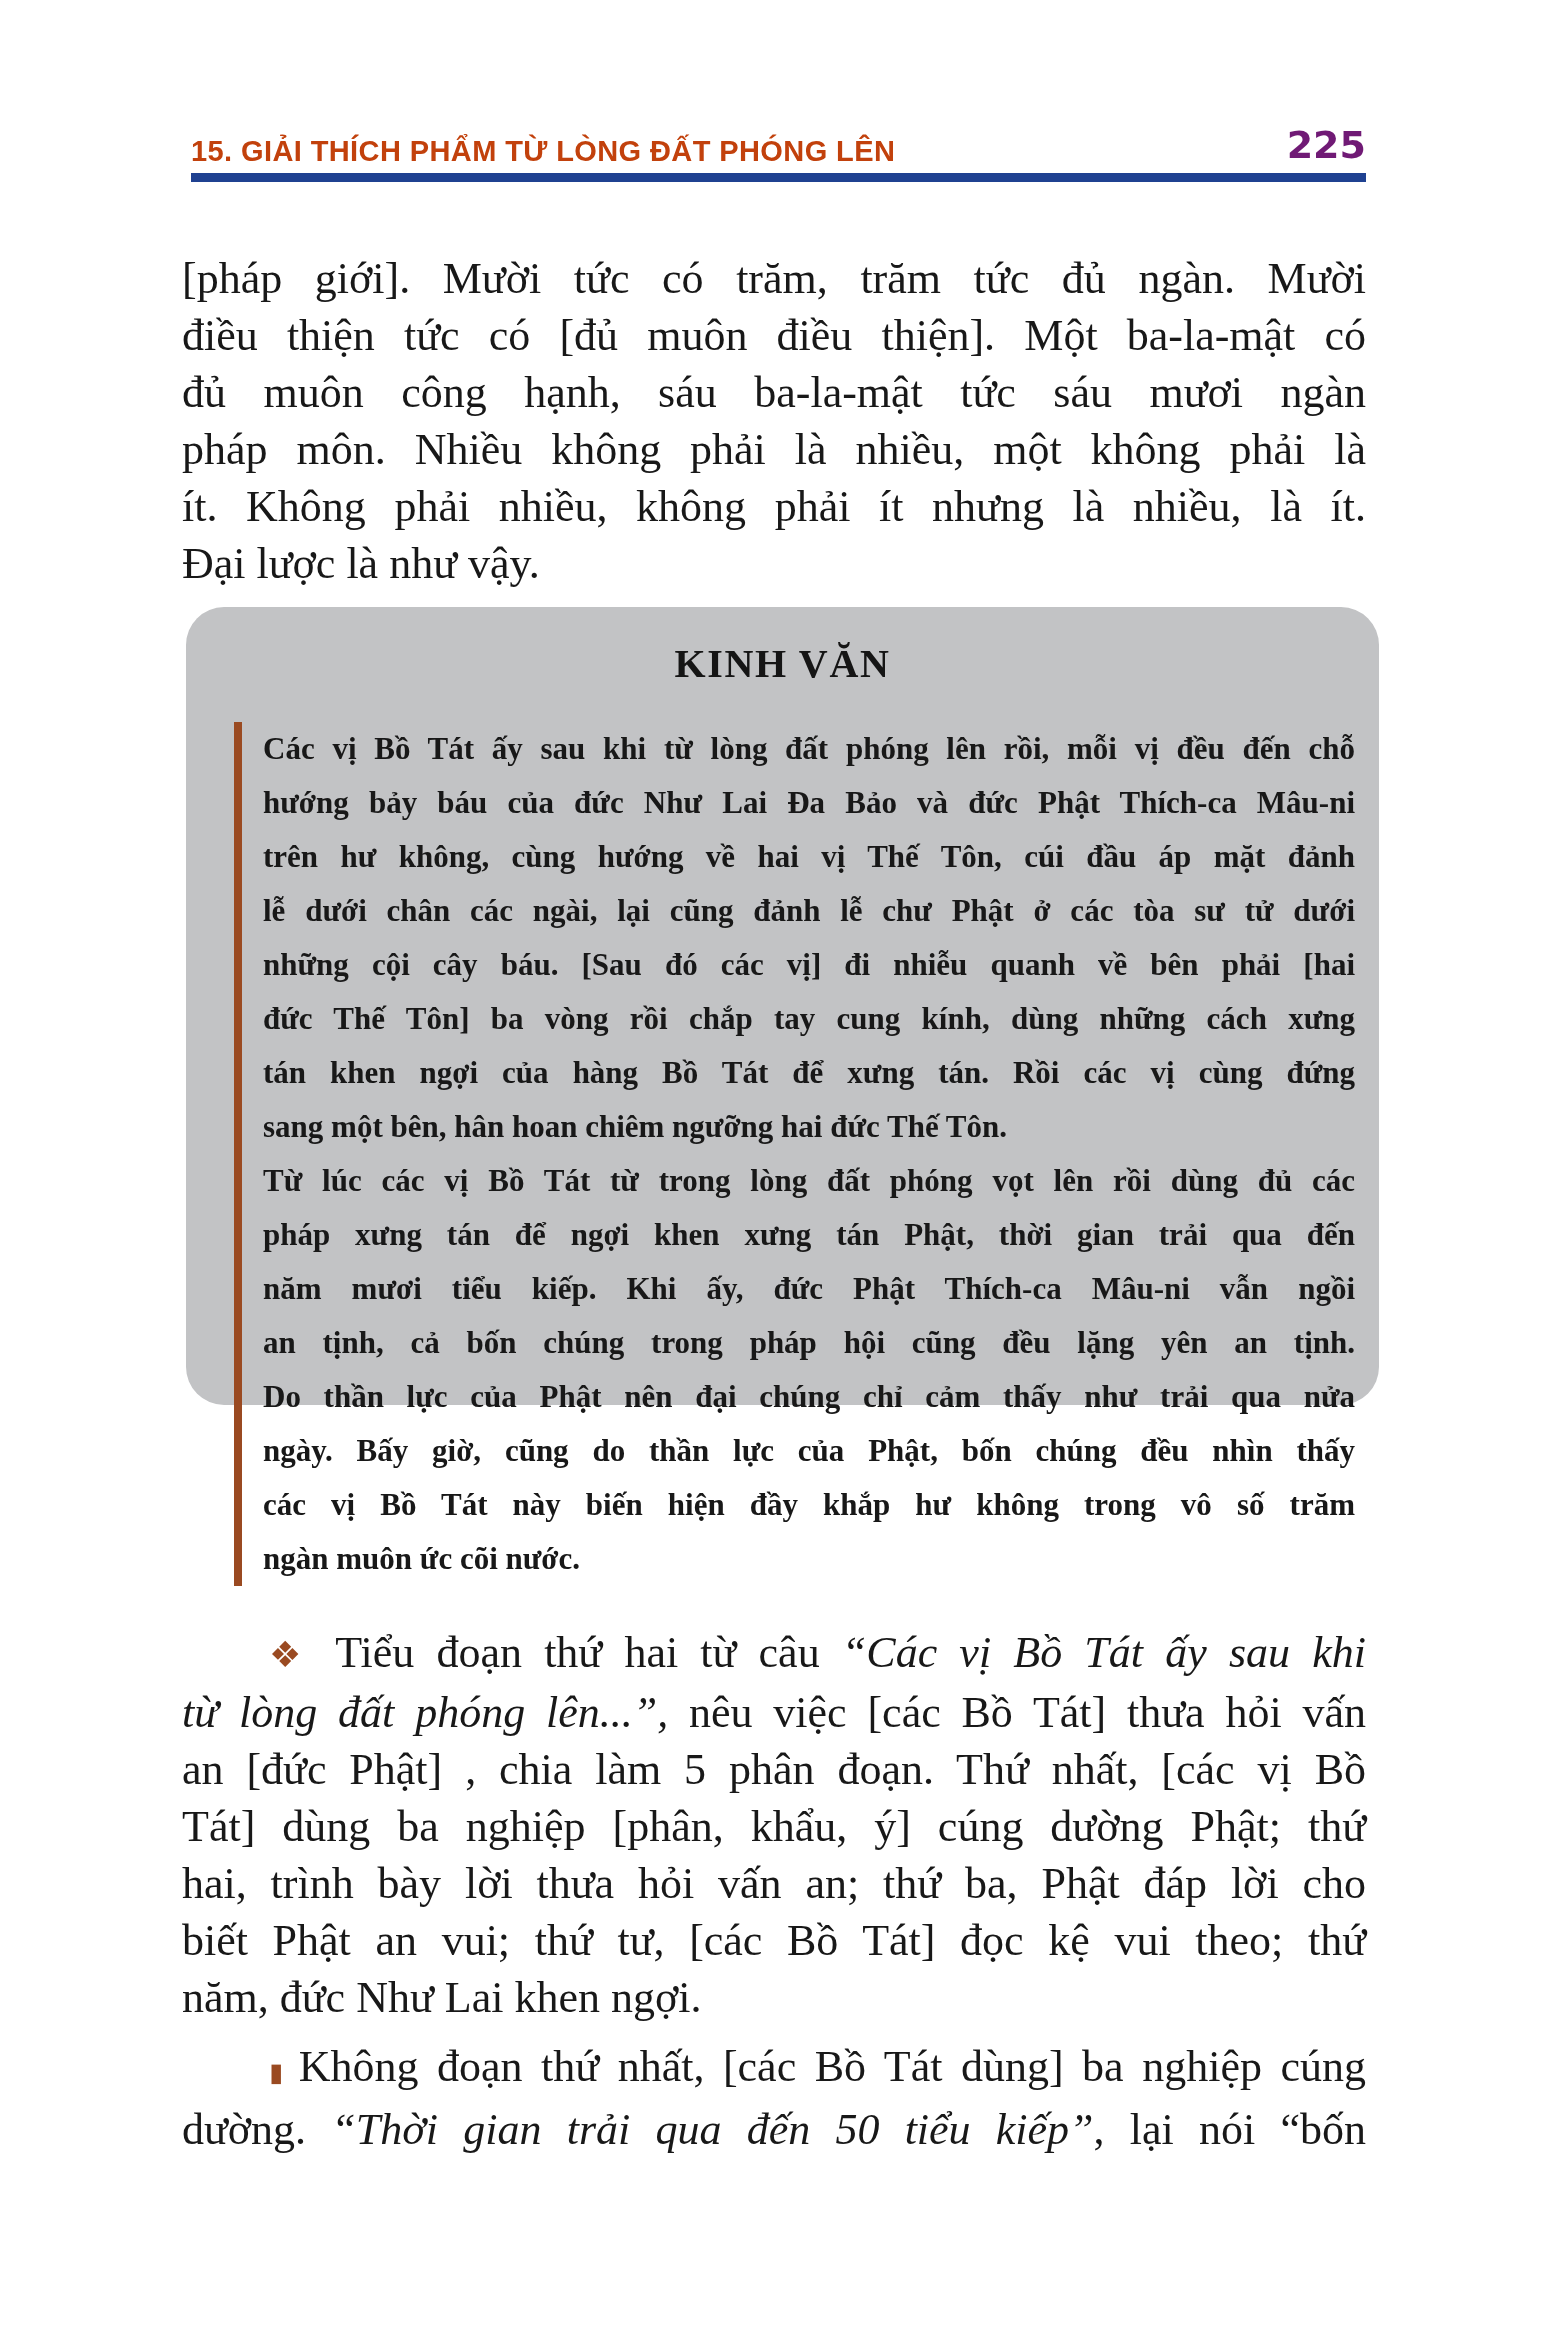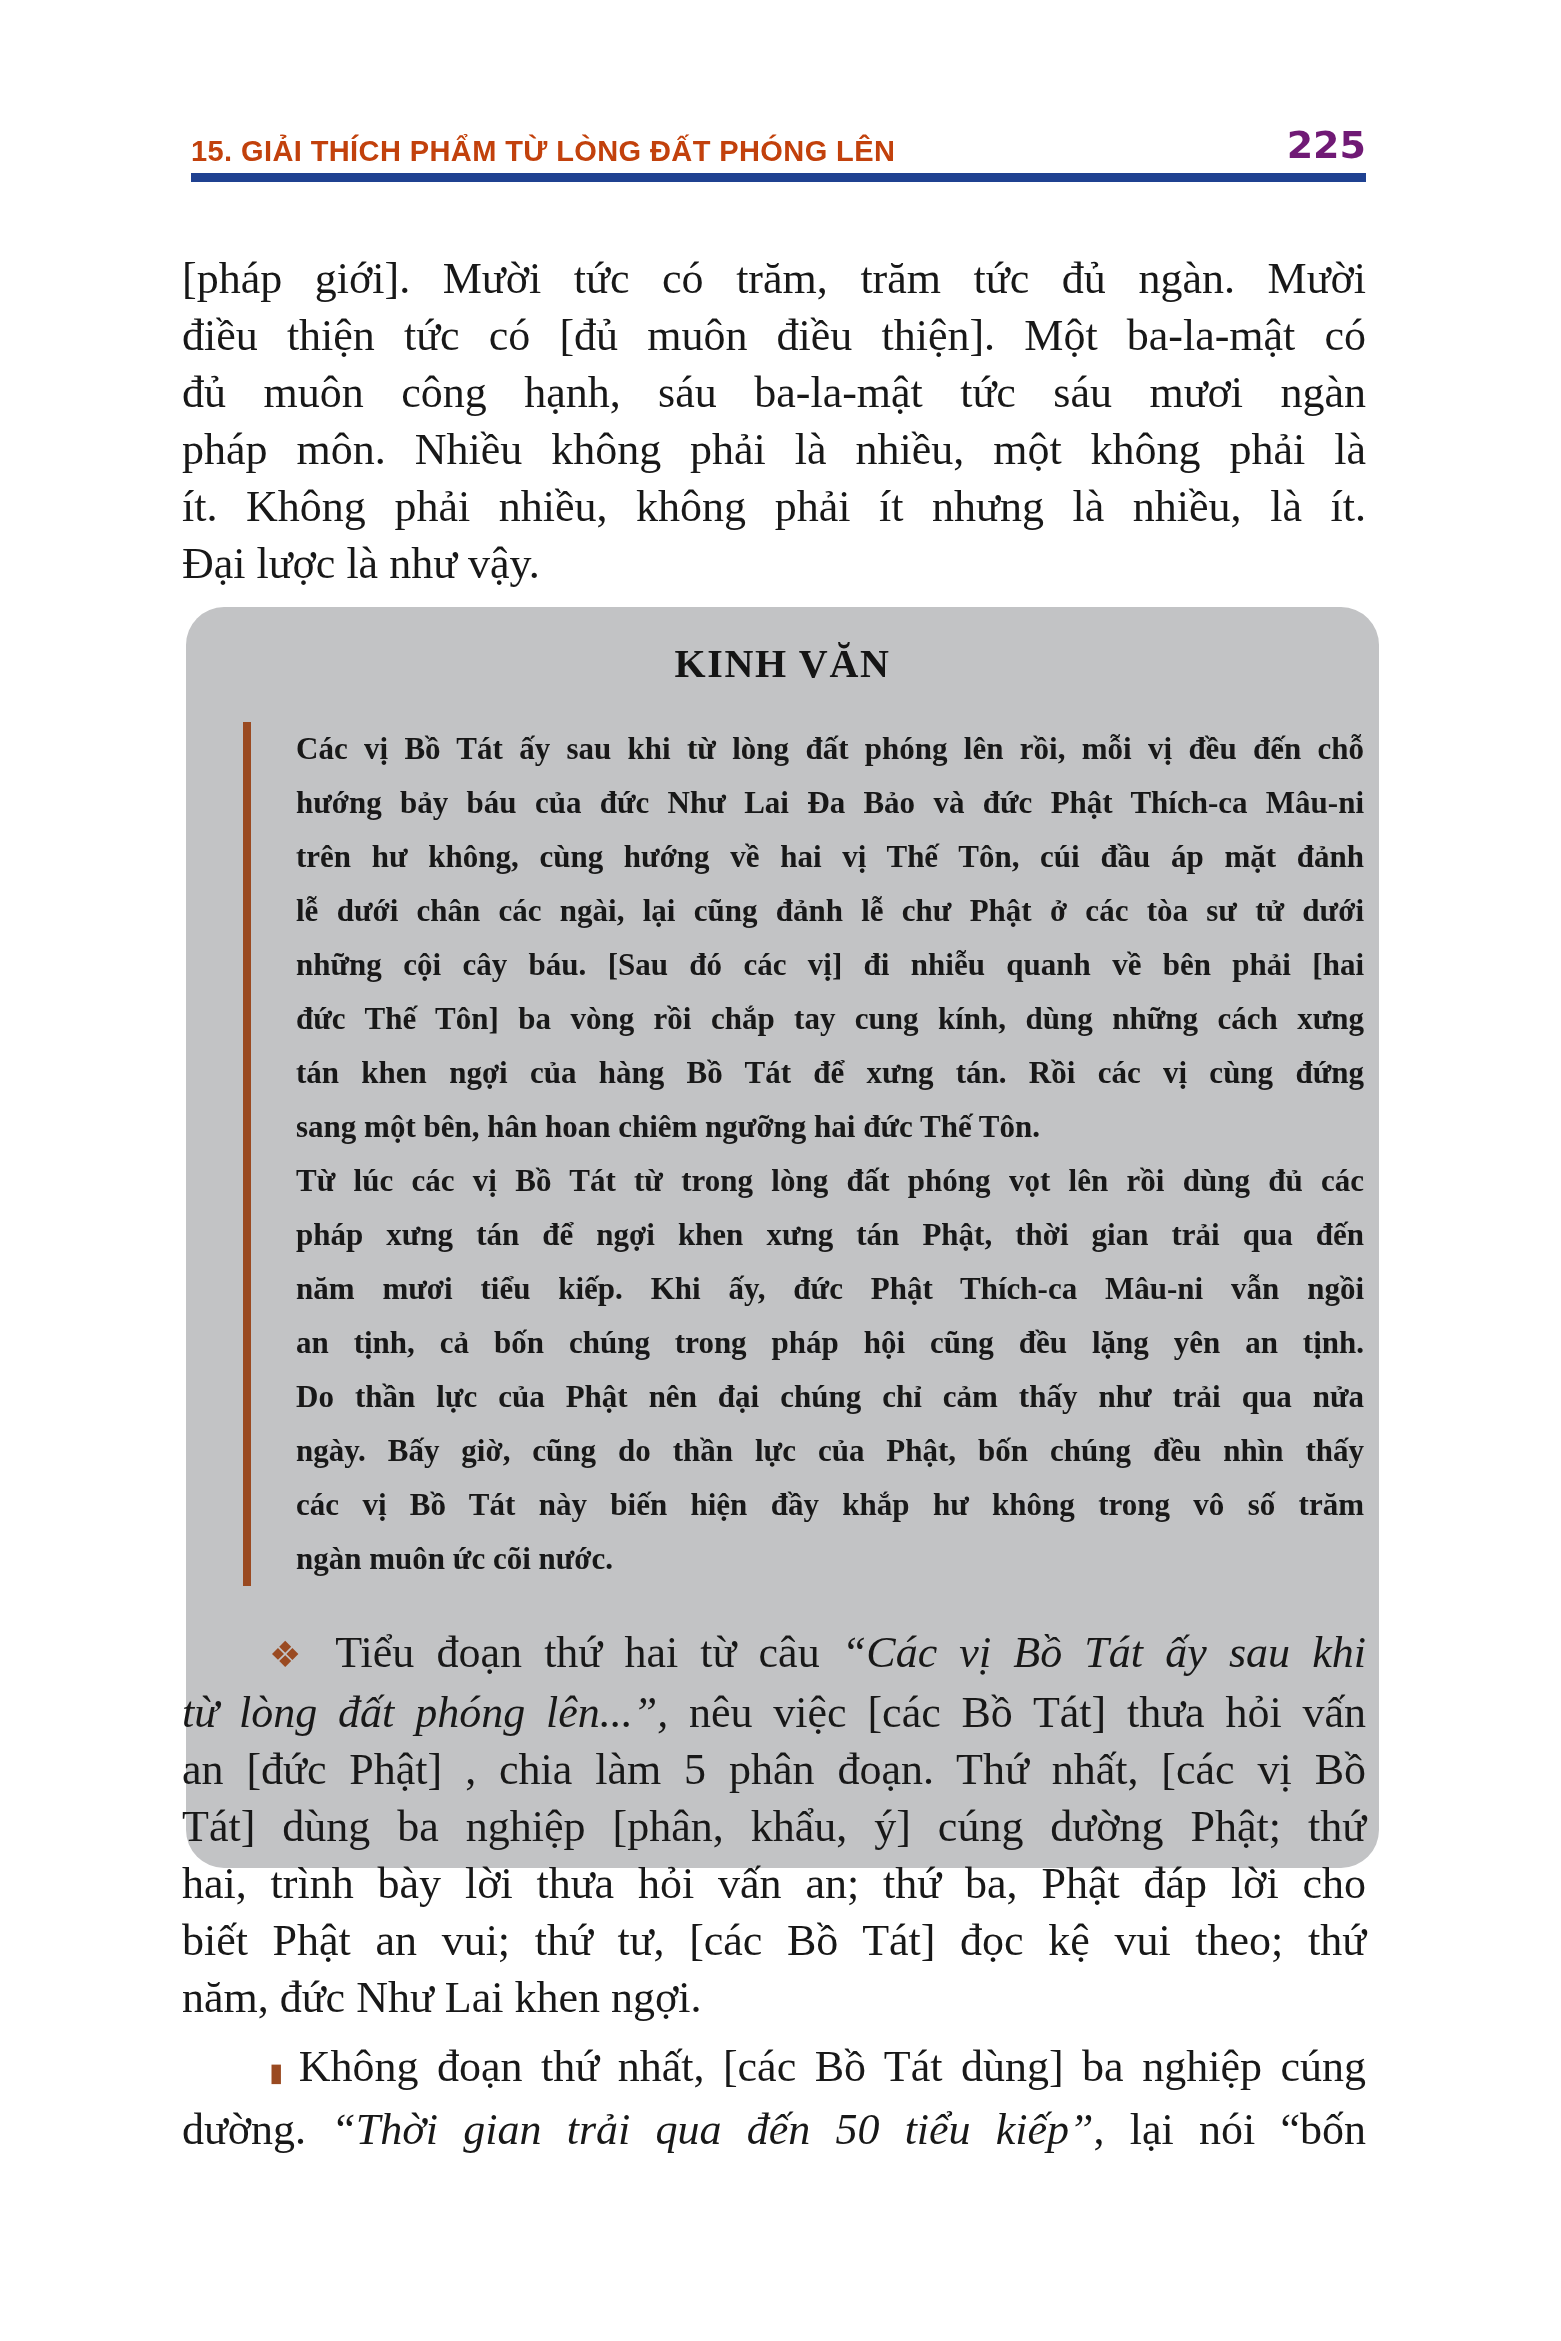--- a/index.html
+++ b/index.html
@@ -69,42 +69,42 @@
     font-size: 0.58em;
     font-style: normal;
   }
   #para1 { top: 250px; }
   
   .kinh-box {
     position: absolute;
     left: 186px;
     top: 607px;
     width: 1193px;
-    height: 1261px;
+    height: 798px;
     background: #c2c3c5;
     border-radius: 38px;
   }
   .kinh-title {
     position: absolute;
     top: 33px;
     left: 0;
     right: 0;
     text-align: center;
     font-size: 40px;
     font-weight: bold;
     letter-spacing: 1.7px;
     color: #151515;
   }
   .quote-wrap {
     position: absolute;
-    left: 57px;
+    left: 48px;
     top: 115px;
     width: 1121px;
     border-left: 8.7px solid #9a4a21;
-    padding-left: 45px;
+    padding-left: 21px;
     box-sizing: border-box;
   }
   .quote-wrap .line {
     font-weight: bold;
     font-size: 31px;
     line-height: 54px;
   }
   #para2 { top: 1624px; }
   #para3 { top: 2038px; }
 </style>

